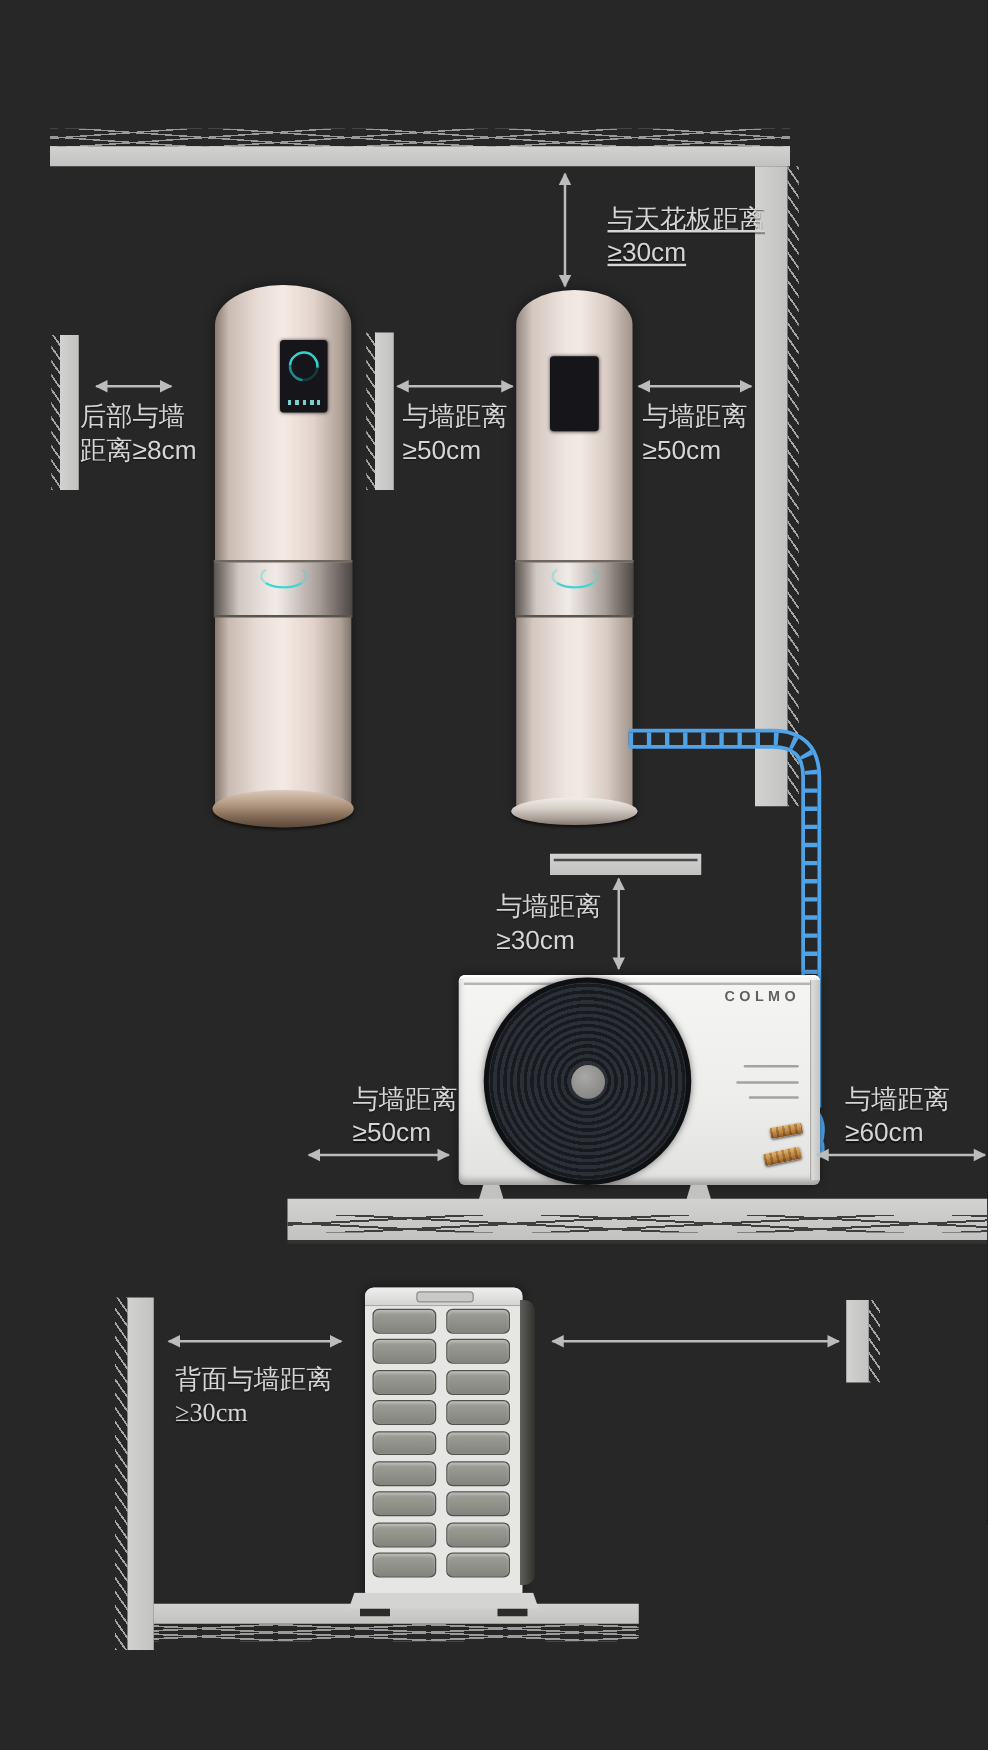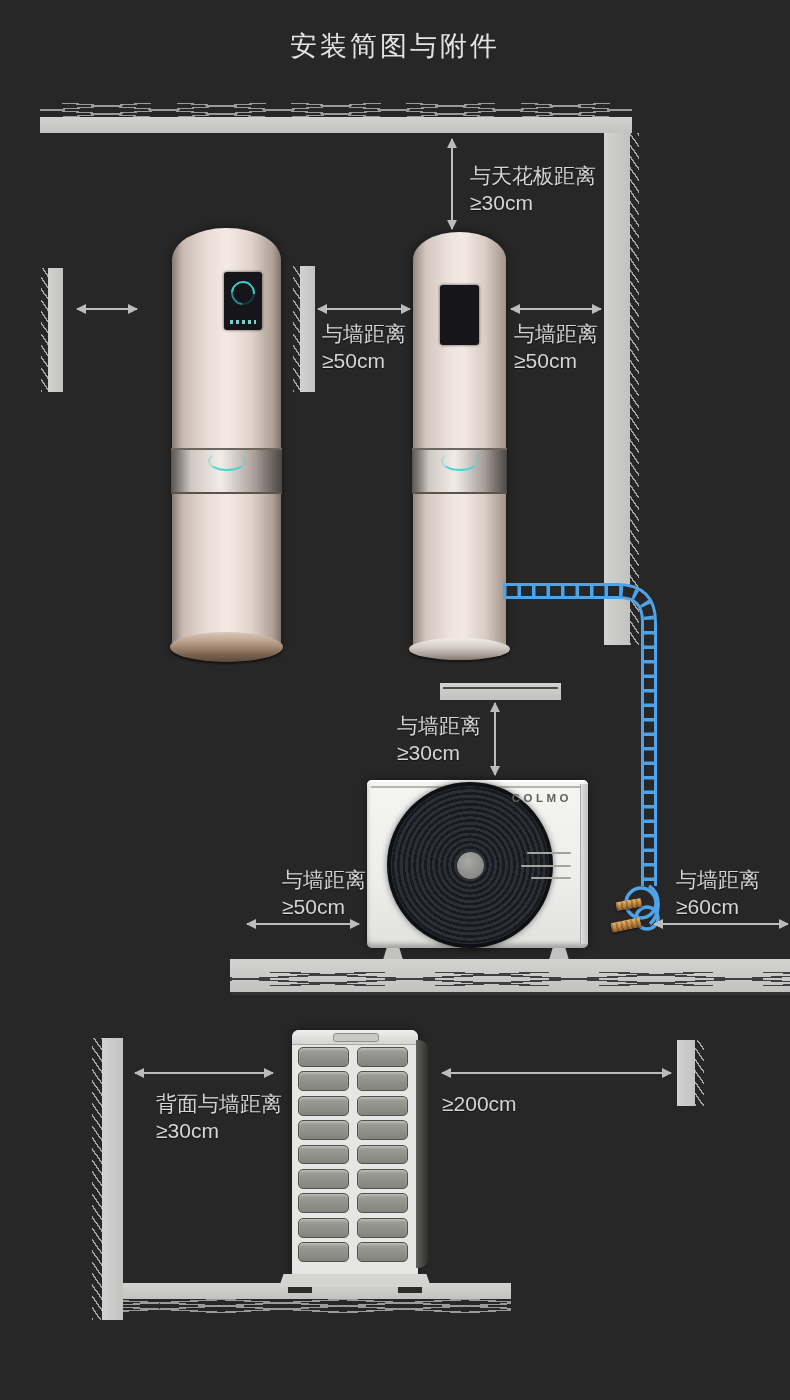--- a/index.html
+++ b/index.html
@@ -94,21 +94,20 @@
     clip-path:polygon(3% 0,97% 0,100% 100%,0 100%);}
   .bu-foot{position:absolute;top:257px;width:24px;height:6px;background:#2c2c2a;}
   
   .pipe-svg{position:absolute;left:0;top:0;pointer-events:none;}
 </style>
 </head>
 <body>
 
 <div class="stage">
 
-  <div class="abs title">安装简图与附件</div>
 
   <div class="abs hatch-x" style="left:40px;top:103px;width:592px;height:15px;"></div>
   <div class="abs wallh" style="left:40px;top:117px;width:592px;height:16px;"></div>
   <div class="abs wall" style="left:604px;top:133px;width:26px;height:512px;"></div>
   <div class="abs hatch-d" style="left:630px;top:133px;width:9px;height:512px;"></div>
 
   <div class="abs hatch-d" style="left:41px;top:268px;width:8px;height:124px;"></div>
   <div class="abs wall" style="left:48px;top:268px;width:15px;height:124px;"></div>
 
   <div class="abs hatch-d" style="left:293px;top:266px;width:8px;height:126px;"></div>
@@ -135,21 +134,21 @@
 
   <svg class="pipe-svg" width="790" height="1400" viewBox="0 0 790 1400">
     <path d="M503 591 H618 Q649 591 649 622 V886" fill="none" stroke="#4fa3e8" stroke-width="16"></path>
     <path d="M503 591 H618 Q649 591 649 622 V886" fill="none" stroke="#272727" stroke-width="10"></path>
     <path d="M503 591 H618 Q649 591 649 622 V886" fill="none" stroke="#4fa3e8" stroke-width="10" stroke-dasharray="3.5 11"></path>
     <circle cx="641" cy="903" r="15" fill="none" stroke="#4fa3e8" stroke-width="3.5"></circle>
     <circle cx="647" cy="918" r="11" fill="none" stroke="#4fa3e8" stroke-width="3.5"></circle>
     <path d="M649 886 C 662 894 660 915 650 924" fill="none" stroke="#4fa3e8" stroke-width="3.5"></path>
   </svg>
 
-  <div class="abs odu" style="left:367px;top:780px;width:221px;height:168px;">
+  <div class="abs odu" style="left:367px;top:780px;width:289px;height:168px;">
     <span class="odu-topline"></span>
     <div class="fan-rim" style="left:20px;top:2px;width:166px;height:166px;">
       <div class="fan">
           <span class="hub"></span>
         </div>
     </div>
     <div class="odu-brand">COLMO</div>
     <span class="vent" style="right:17px;top:72px;width:44px;"></span>
     <span class="vent" style="right:17px;top:85px;width:50px;"></span>
     <span class="vent" style="right:17px;top:97px;width:40px;"></span>
@@ -205,46 +204,49 @@
   <div class="abs av" style="left:451px;top:139px;height:90px;"></div>
   <div class="abs ah" style="left:77px;top:308px;width:60px;"></div>
   <div class="abs ah" style="left:318px;top:308px;width:92px;"></div>
   <div class="abs ah" style="left:511px;top:308px;width:90px;"></div>
   <div class="abs av" style="left:494px;top:703px;height:72px;"></div>
   <div class="abs ah" style="left:247px;top:923px;width:112px;"></div>
   <div class="abs ah" style="left:654px;top:923px;width:134px;"></div>
   <div class="abs ah" style="left:135px;top:1072px;width:138px;"></div>
   <div class="abs ah" style="left:442px;top:1072px;width:229px;"></div>
 
-  <div class="abs label" style="left:470px;top:162px;">
+  <div class="abs label" style="left:486px;top:162px;text-decoration:underline;">
     <div>与天花板距离</div>
     <div>≥30cm</div>
   </div>
+  <div class="abs label" style="left:64px;top:320px;">
+    <div>后部与墙</div>
+    <div>距离≥8cm</div>
+  </div>
   <div class="abs label" style="left:322px;top:320px;">
     <div>与墙距离</div>
     <div>≥50cm</div>
   </div>
   <div class="abs label" style="left:514px;top:320px;">
     <div>与墙距离</div>
     <div>≥50cm</div>
   </div>
   <div class="abs label" style="left:397px;top:712px;">
     <div>与墙距离</div>
     <div>≥30cm</div>
   </div>
   <div class="abs label" style="left:282px;top:866px;">
     <div>与墙距离</div>
     <div>≥50cm</div>
   </div>
   <div class="abs label" style="left:676px;top:866px;">
     <div>与墙距离</div>
     <div>≥60cm</div>
   </div>
-  <div class="abs label" style="left:156px;top:1090px;">
+  <div class="abs label" style="left:140px;top:1090px;font-family:Liberation Serif, serif;">
     <div>背面与墙距离</div>
     <div>≥30cm</div>
   </div>
   <div class="abs label" style="left:442px;top:1090px;">
-    <div>≥200cm</div>
   </div>
 
 
 </div>
 
 </body></html>

